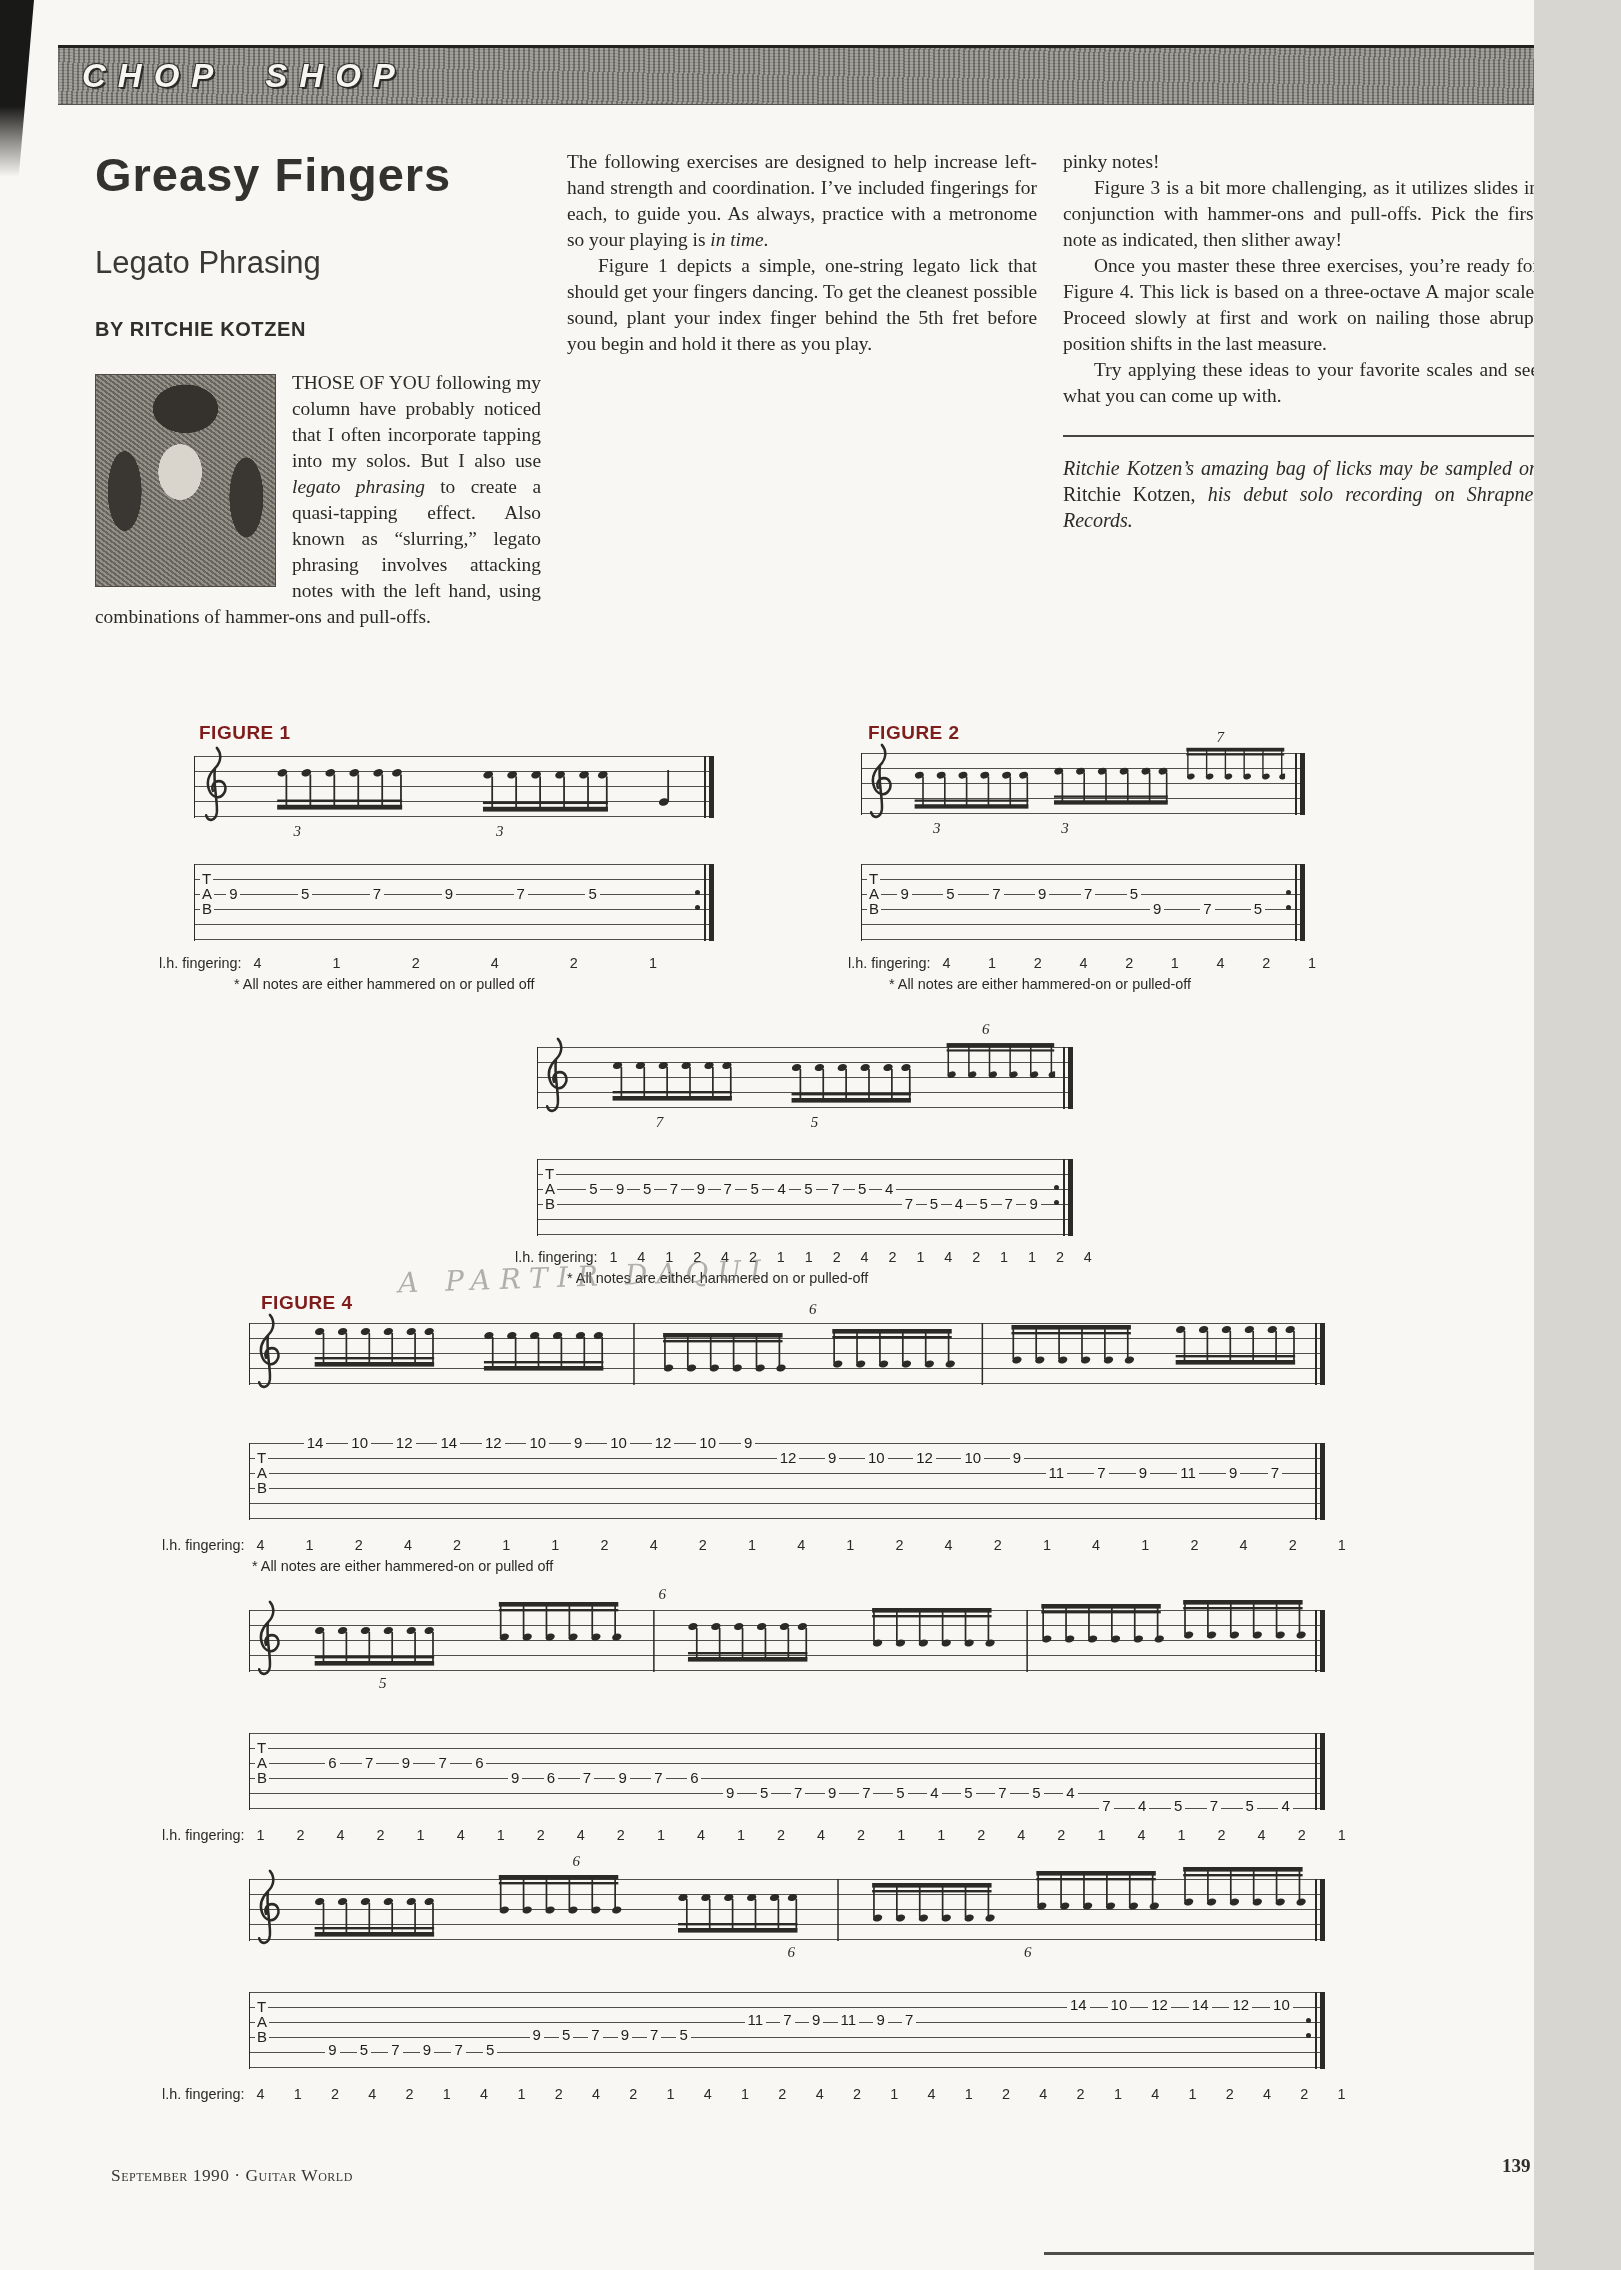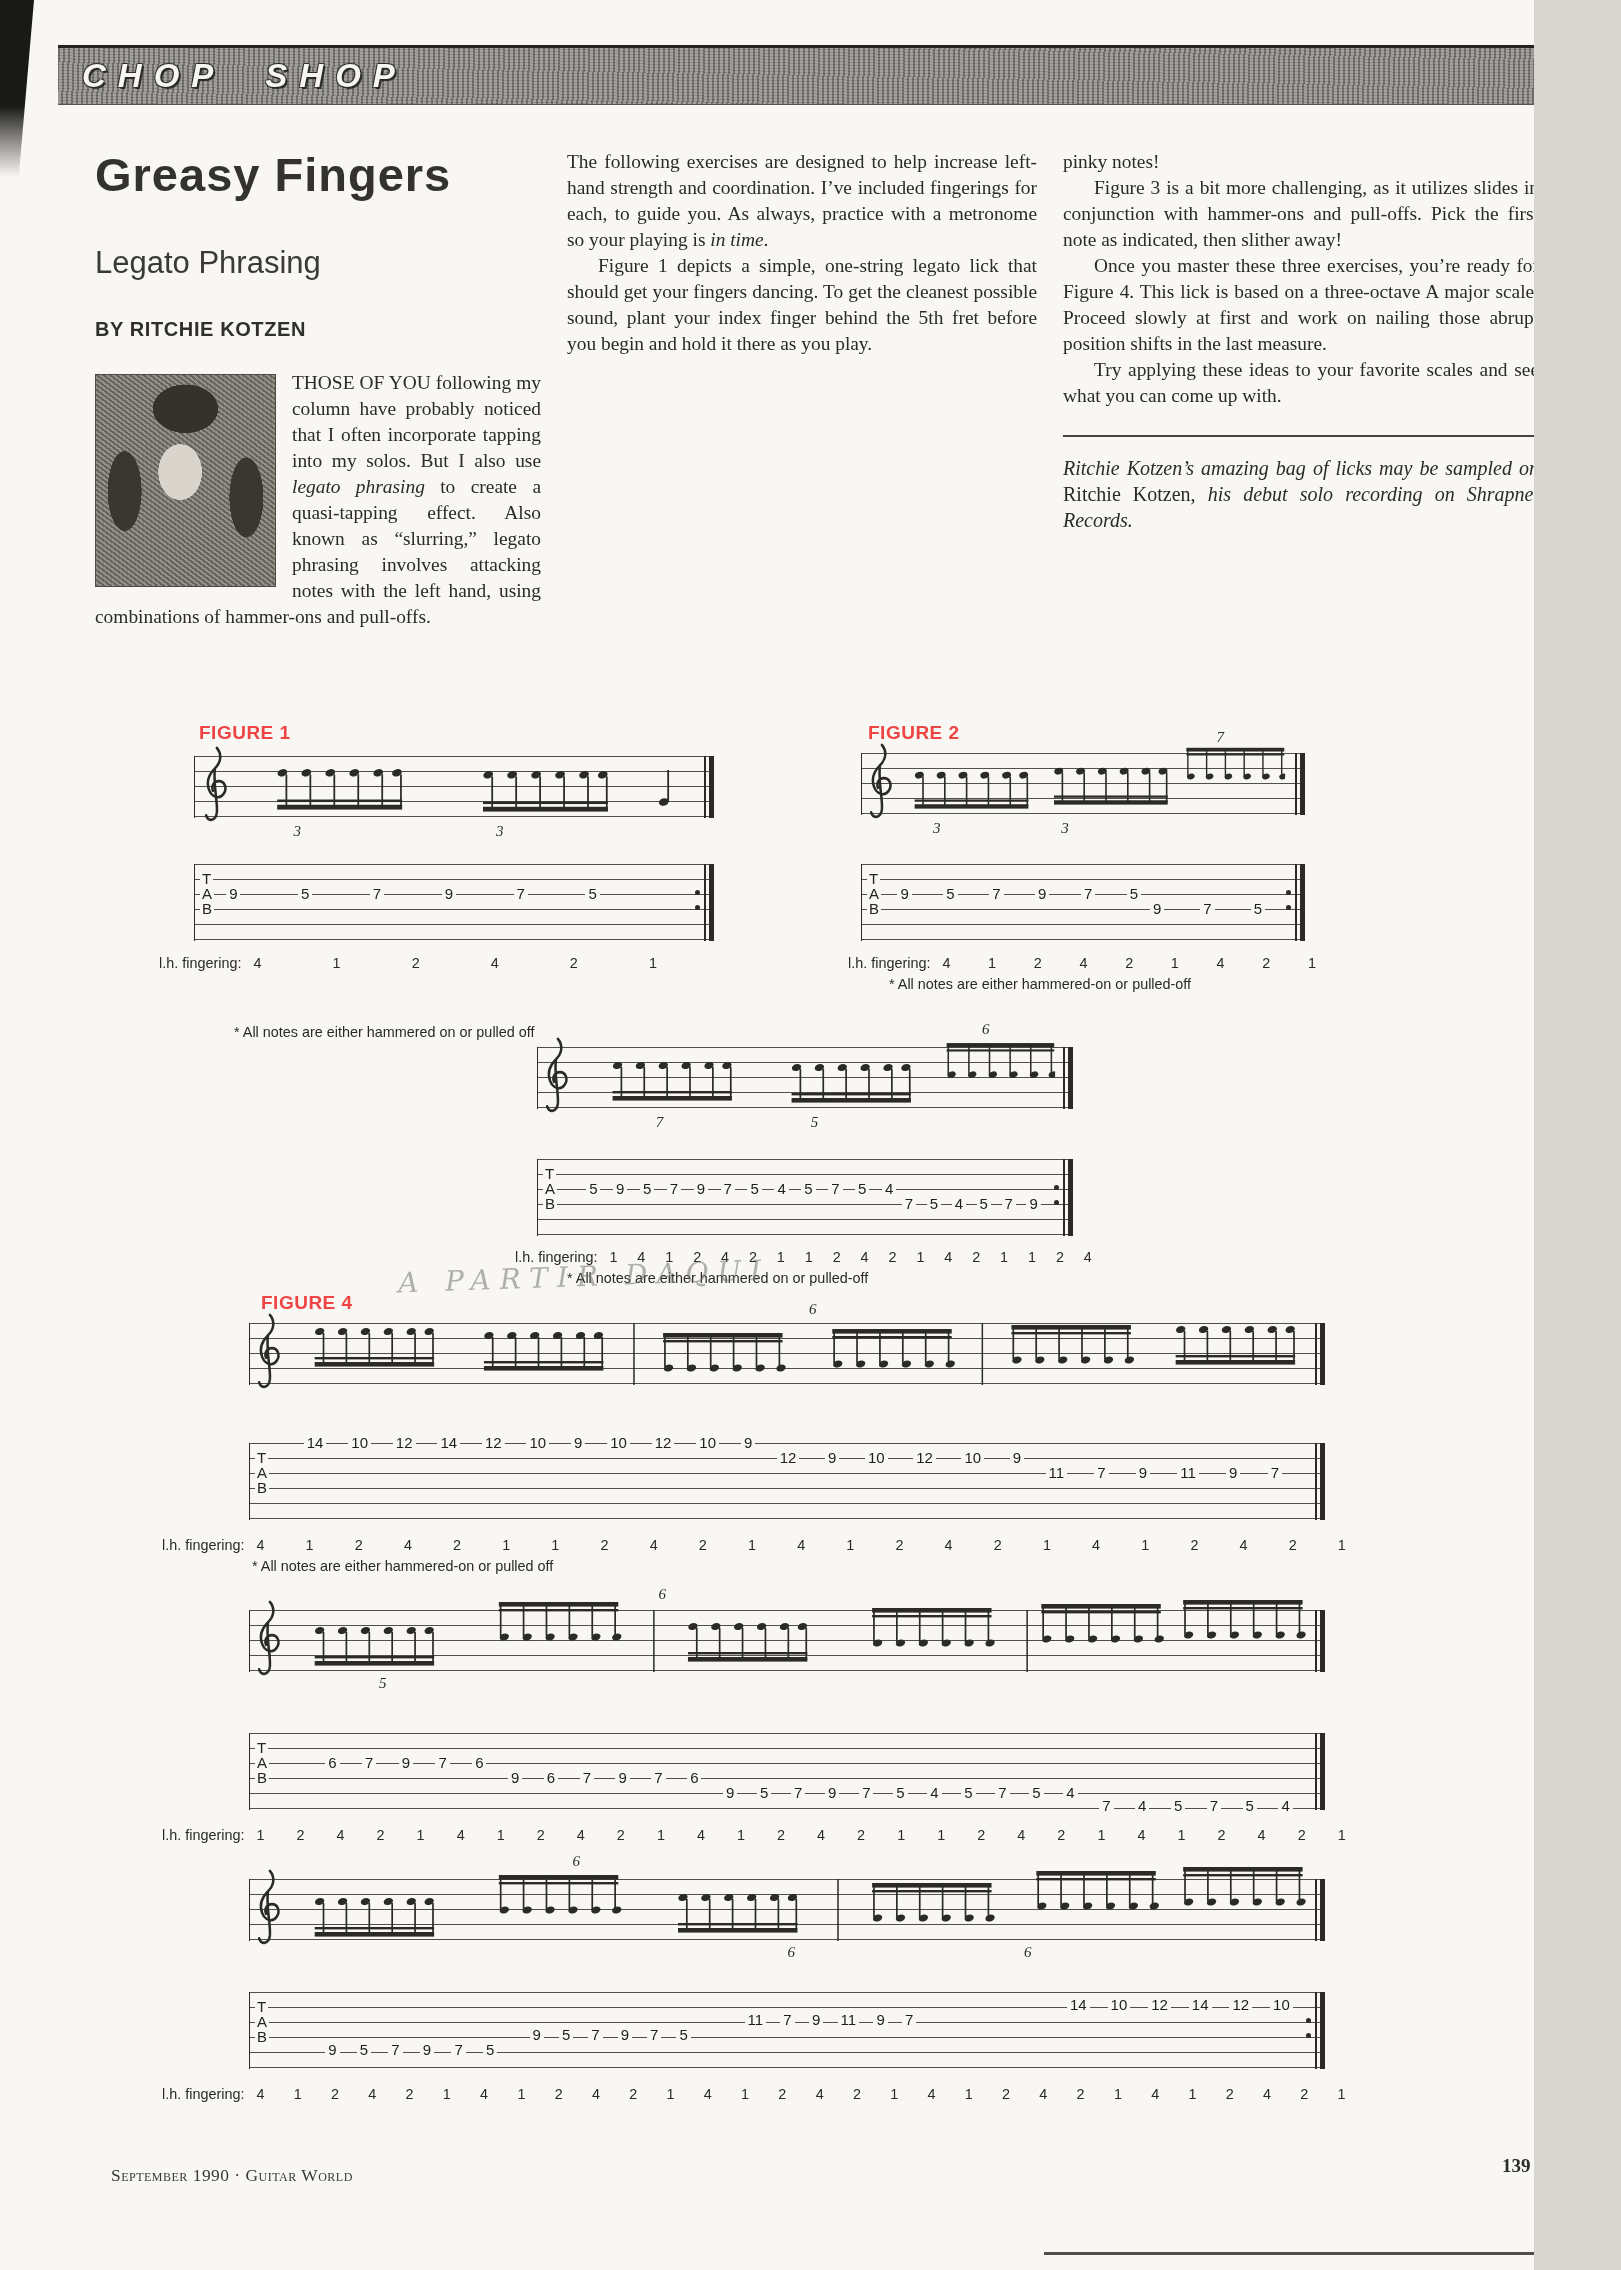--- a/index.html
+++ b/index.html
@@ -47,21 +47,21 @@
            radial-gradient(ellipse 28px 66px at 16% 55%,#3a3733 0 60%,transparent 61%),
            radial-gradient(ellipse 28px 66px at 84% 58%,#3a3733 0 60%,transparent 61%),
            repeating-linear-gradient(37deg,rgba(30,28,25,.35) 0 2px,rgba(160,156,148,.38) 2px 4px),
            #8e8a82;}
   .bio-rule{border-top:2.5px solid #474540;margin:26px 0 18px 0;}
   .bio{font-style:italic;font-size:20px;}
   .bio .roman{font-style:normal;}
 
   
   .figlabel{position:absolute;font-family:"Liberation Sans",sans-serif;font-weight:700;
-            font-size:19px;letter-spacing:0.5px;color:#ef4444;}
+            font-size:19px;letter-spacing:0.5px;color:#7f1d1d;}
   .mstaff,.mtab{position:absolute;
             background-image:repeating-linear-gradient(to bottom,rgba(43,42,39,.82) 0 1.2px,transparent 1.2px 15px);
             border-left:1.8px solid #2b2a27;}
   .mstaff{height:62px;}
   .mtab{height:77px;}
   .mstaff::after,.mtab::after{content:"";position:absolute;right:0;top:0;bottom:0;width:5px;background:#2b2a27;}
   .mstaff::before,.mtab::before{content:"";position:absolute;right:8px;top:0;bottom:0;width:1.7px;background:#2b2a27;}
   .notes{position:absolute;left:0;top:0;width:100%;height:62px;overflow:visible;}
   .rdots{position:absolute;right:14px;top:26px;width:5px;height:5px;border-radius:50%;
          background:#2b2a27;box-shadow:0 15px 0 #2b2a27;}
@@ -199,21 +199,21 @@
     <span class="flabel">l.h. fingering:</span>
     <span class="fnums">
         <span>4</span>
         <span>1</span>
         <span>2</span>
         <span>4</span>
         <span>2</span>
         <span>1</span>
       </span>
   </div>
-  <div class="fnote" style="left:234px;top:1024px">* All notes are either hammered on or pulled off</div>
+  <div class="fnote" style="left:234px;top:976px">* All notes are either hammered on or pulled off</div>
 
   <div class="figlabel" style="left:868px;top:722px">FIGURE 2</div>
   <div class="mstaff" style="left:861px;top:753px;width:443px">
     <svg class="notes" viewBox="0 0 445 62" preserveAspectRatio="none">
       <use href="#clef" x="4" y="-14" width="30" height="88"></use>
       <use href="#g6d" x="45" y="16" width="130" height="40"></use>
       <use href="#g6d" x="185" y="12" width="130" height="40"></use>
       <use href="#g6u" x="325" y="-8" width="100" height="40"></use>
     </svg>
     <span class="tup" style="left:16%;bottom:-22px">3</span>

